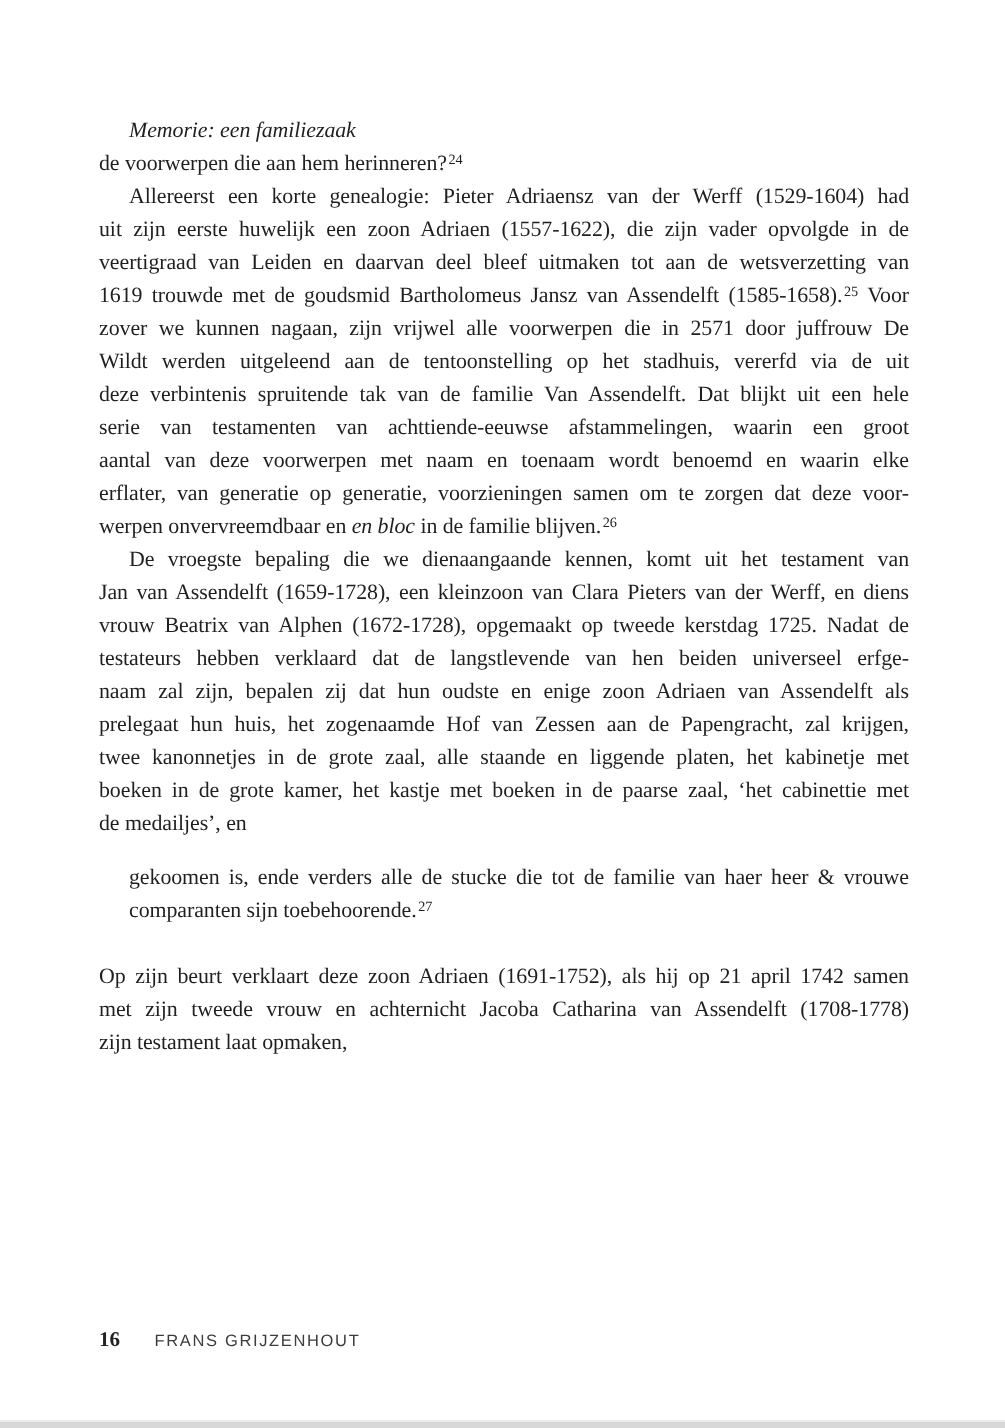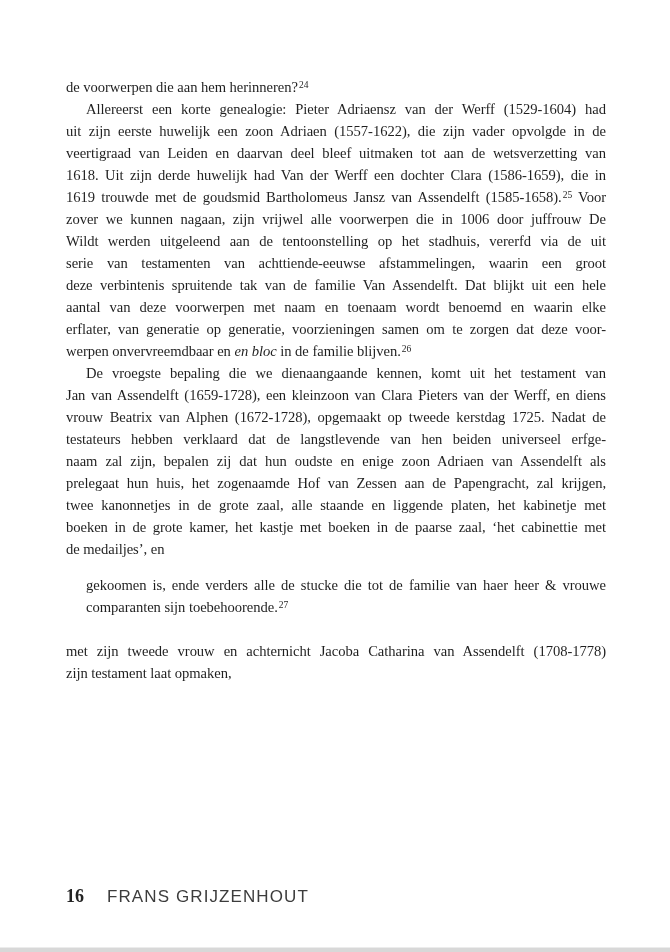--- a/index.html
+++ b/index.html
@@ -50,78 +50,81 @@
   .footer {
     position: absolute;
     left: 66px;
     top: 886px;
     display: flex;
     align-items: baseline;
   }
   .footer .page-number {
     font-family: "Liberation Serif", serif;
     font-weight: bold;
-    font-size: 18px;
+    font-size: 14px;
     color: #222222;
   }
   .footer .author {
     font-family: "Liberation Sans", sans-serif;
-    font-size: 17px;
+    font-size: 11px;
     letter-spacing: 1.1px;
     color: #3c3c3c;
     margin-left: 23px;
   }
   .bottom-strip {
     position: absolute;
     left: 0;
     bottom: 0;
     width: 670px;
     height: 4px;
     background: #d8d8d8;
     border-top: 1px solid #ececec;
   }
 </style>
 </head>
 <body>
 
 <div class="page">
   <div class="text-column">
+      <div class="block heading">
+        <div class="line last indent"><i>Memorie: een familiezaak</i></div>
+      </div>
       <div class="block para">
         <div class="line last"><span>de voorwerpen die aan hem herinneren?</span><sup>24</sup></div>
       </div>
       <div class="block para">
         <div class="line indent"><span>Allereerst een korte genealogie: Pieter Adriaensz van der Werff (1529-1604) had</span></div>
         <div class="line"><span>uit zijn eerste huwelijk een zoon Adriaen (1557-1622), die zijn vader opvolgde in de</span></div>
         <div class="line"><span>veertigraad van Leiden en daarvan deel bleef uitmaken tot aan de wetsverzetting van</span></div>
-        <div class="line"><span>1618. Uit zijn derde huwelijk had Van der Werff een dochter Clara (1586-1659), die in</span></div>
         <div class="line"><span>1619 trouwde met de goudsmid Bartholomeus Jansz van Assendelft (1585-1658).</span><sup>25</sup><span> Voor</span></div>
-        <div class="line"><span>zover we kunnen nagaan, zijn vrijwel alle voorwerpen die in 1006 door juffrouw De</span></div>
+        <div class="line"><span>zover we kunnen nagaan, zijn vrijwel alle voorwerpen die in 2571 door juffrouw De</span></div>
         <div class="line"><span>Wildt werden uitgeleend aan de tentoonstelling op het stadhuis, vererfd via de uit</span></div>
+        <div class="line"><span>deze verbintenis spruitende tak van de familie Van Assendelft. Dat blijkt uit een hele</span></div>
         <div class="line"><span>serie van testamenten van achttiende-eeuwse afstammelingen, waarin een groot</span></div>
-        <div class="line"><span>deze verbintenis spruitende tak van de familie Van Assendelft. Dat blijkt uit een hele</span></div>
         <div class="line"><span>aantal van deze voorwerpen met naam en toenaam wordt benoemd en waarin elke</span></div>
         <div class="line"><span>erflater, van generatie op generatie, voorzieningen samen om te zorgen dat deze voor-</span></div>
         <div class="line last"><span>werpen onvervreemdbaar en </span><i>en bloc</i><span> in de familie blijven.</span><sup>26</sup></div>
       </div>
       <div class="block para">
         <div class="line indent"><span>De vroegste bepaling die we dienaangaande kennen, komt uit het testament van</span></div>
         <div class="line"><span>Jan van Assendelft (1659-1728), een kleinzoon van Clara Pieters van der Werff, en diens</span></div>
         <div class="line"><span>vrouw Beatrix van Alphen (1672-1728), opgemaakt op tweede kerstdag 1725. Nadat de</span></div>
         <div class="line"><span>testateurs hebben verklaard dat de langstlevende van hen beiden universeel erfge-</span></div>
         <div class="line"><span>naam zal zijn, bepalen zij dat hun oudste en enige zoon Adriaen van Assendelft als</span></div>
         <div class="line"><span>prelegaat hun huis, het zogenaamde Hof van Zessen aan de Papengracht, zal krijgen,</span></div>
         <div class="line"><span>twee kanonnetjes in de grote zaal, alle staande en liggende platen, het kabinetje met</span></div>
         <div class="line"><span>boeken in de grote kamer, het kastje met boeken in de paarse zaal, ‘het cabinettie met</span></div>
         <div class="line last"><span>de medailjes’, en</span></div>
       </div>
       <div class="block quote">
         <div class="line"><span>gekoomen is, ende verders alle de stucke die tot de familie van haer heer &amp; vrouwe</span></div>
         <div class="line last"><span>comparanten sijn toebehoorende.</span><sup>27</sup></div>
       </div>
       <div class="block para">
+        <div class="line"><span>Op zijn beurt verklaart deze zoon Adriaen (1691-1752), als hij op 21 april 1742 samen</span></div>
         <div class="line"><span>met zijn tweede vrouw en achternicht Jacoba Catharina van Assendelft (1708-1778)</span></div>
         <div class="line last"><span>zijn testament laat opmaken,</span></div>
       </div>
     </div>
 
   <div class="footer">
     <span class="page-number">16</span>
     <span class="author">FRANS GRIJZENHOUT</span>
   </div>
 

